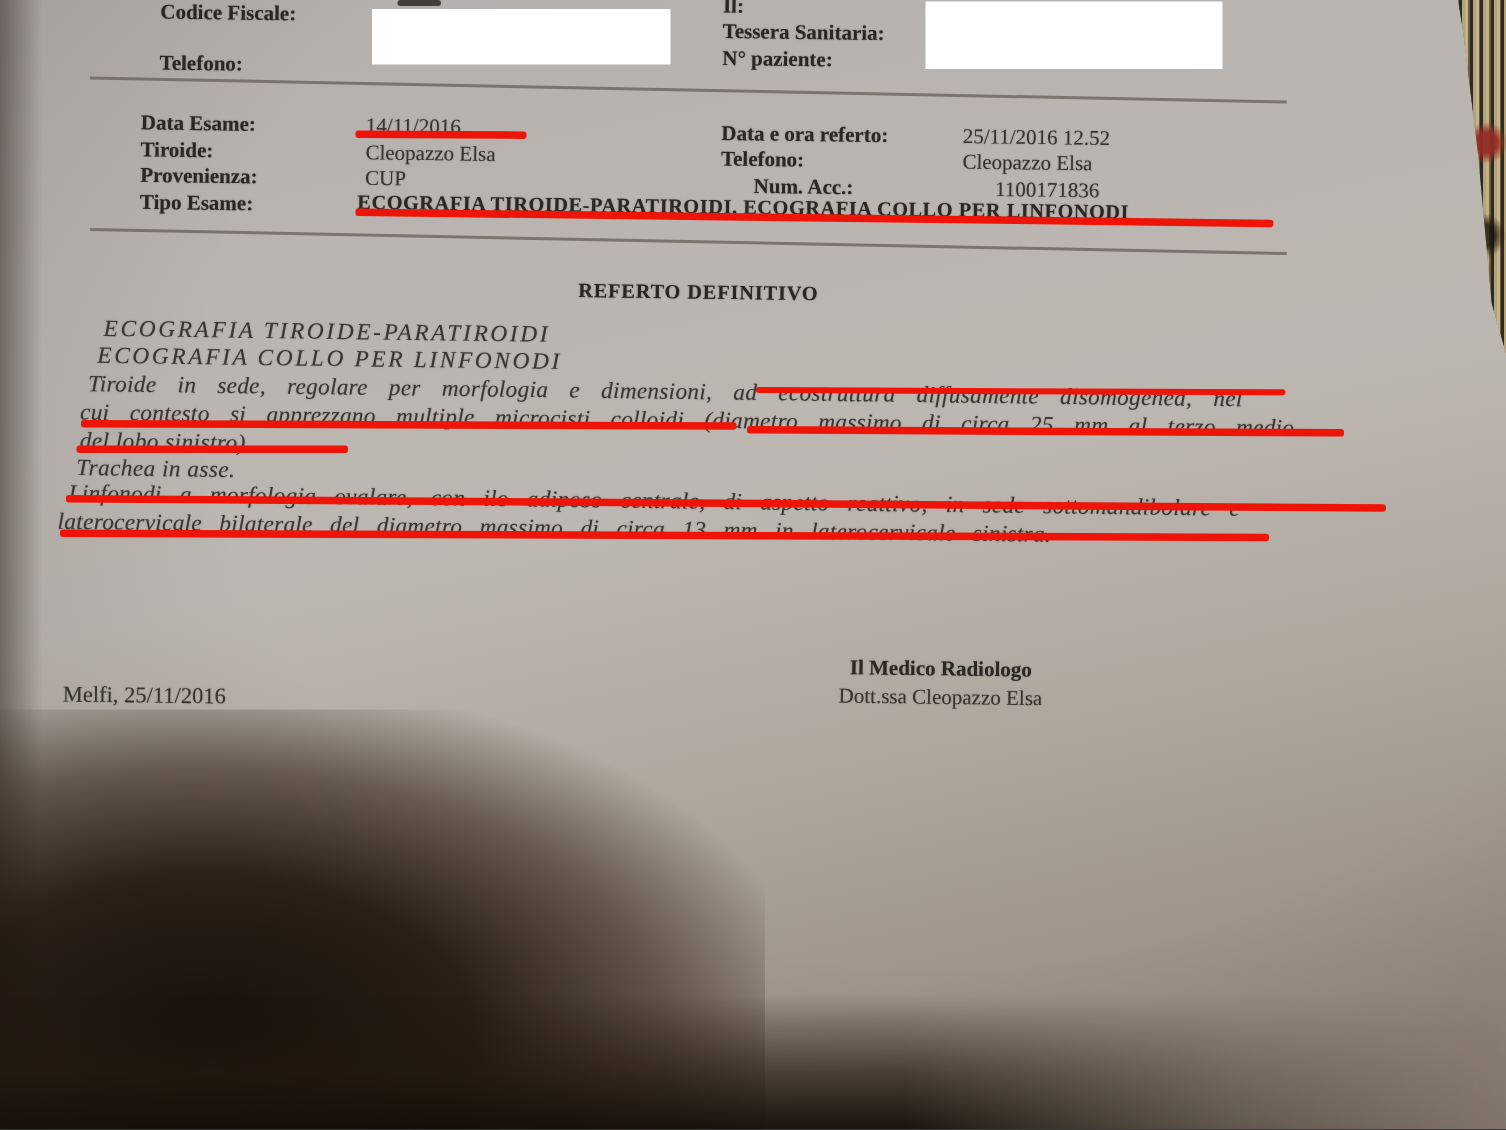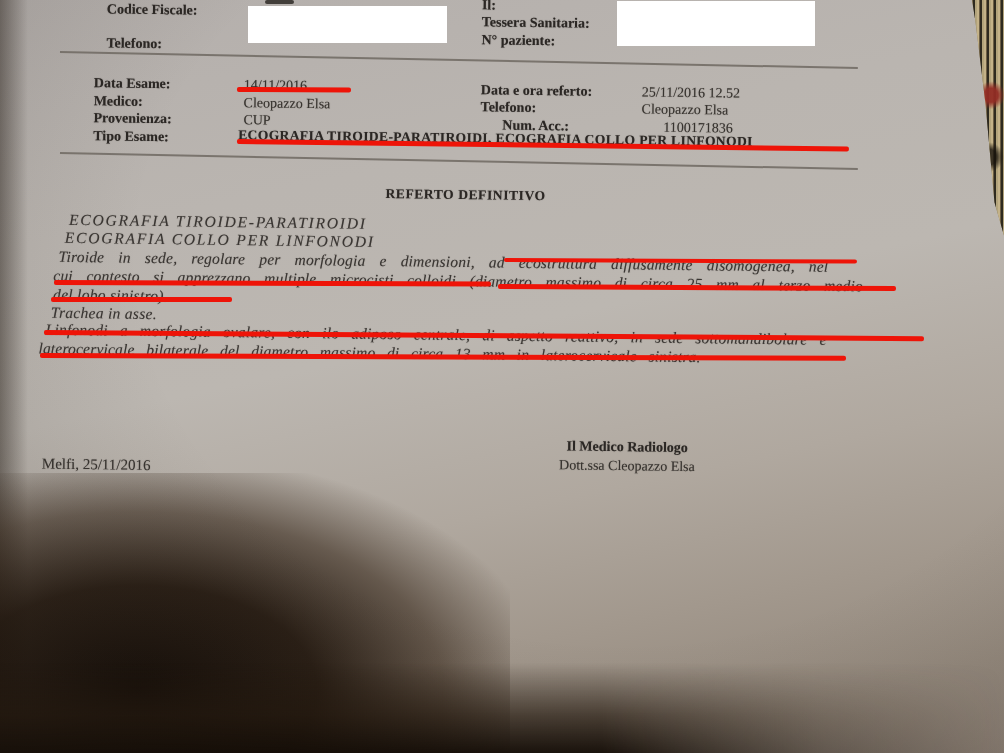--- a/index.html
+++ b/index.html
@@ -102,21 +102,21 @@
     <div class="abs row14 b tel">Telefono:</div>
     <div class="abs row14 b il">Il:</div>
     <div class="abs row14 b tes">Tessera Sanitaria:</div>
     <div class="abs row14 b npz">N° paziente:</div>
 
     <div class="abs row14 b exl1">
       <span class="lbl">Data Esame:</span>
       <span class="val t">14/11/2016</span>
     </div>
     <div class="abs row14 b exl2">
-      <span class="lbl">Medico:</span>
+      <span class="lbl">Tiroide:</span>
       <span class="val t">Cleopazzo Elsa</span>
     </div>
     <div class="abs row14 b exl3">
       <span class="lbl">Provenienza:</span>
       <span class="val t">CUP</span>
     </div>
     <div class="abs row14 b exl4">Tipo Esame:</div>
     <div class="abs b tipo-val">ECOGRAFIA TIROIDE-PARATIROIDI, ECOGRAFIA COLLO PER LINFONODI</div>
 
     <div class="abs row14 b exr1">

